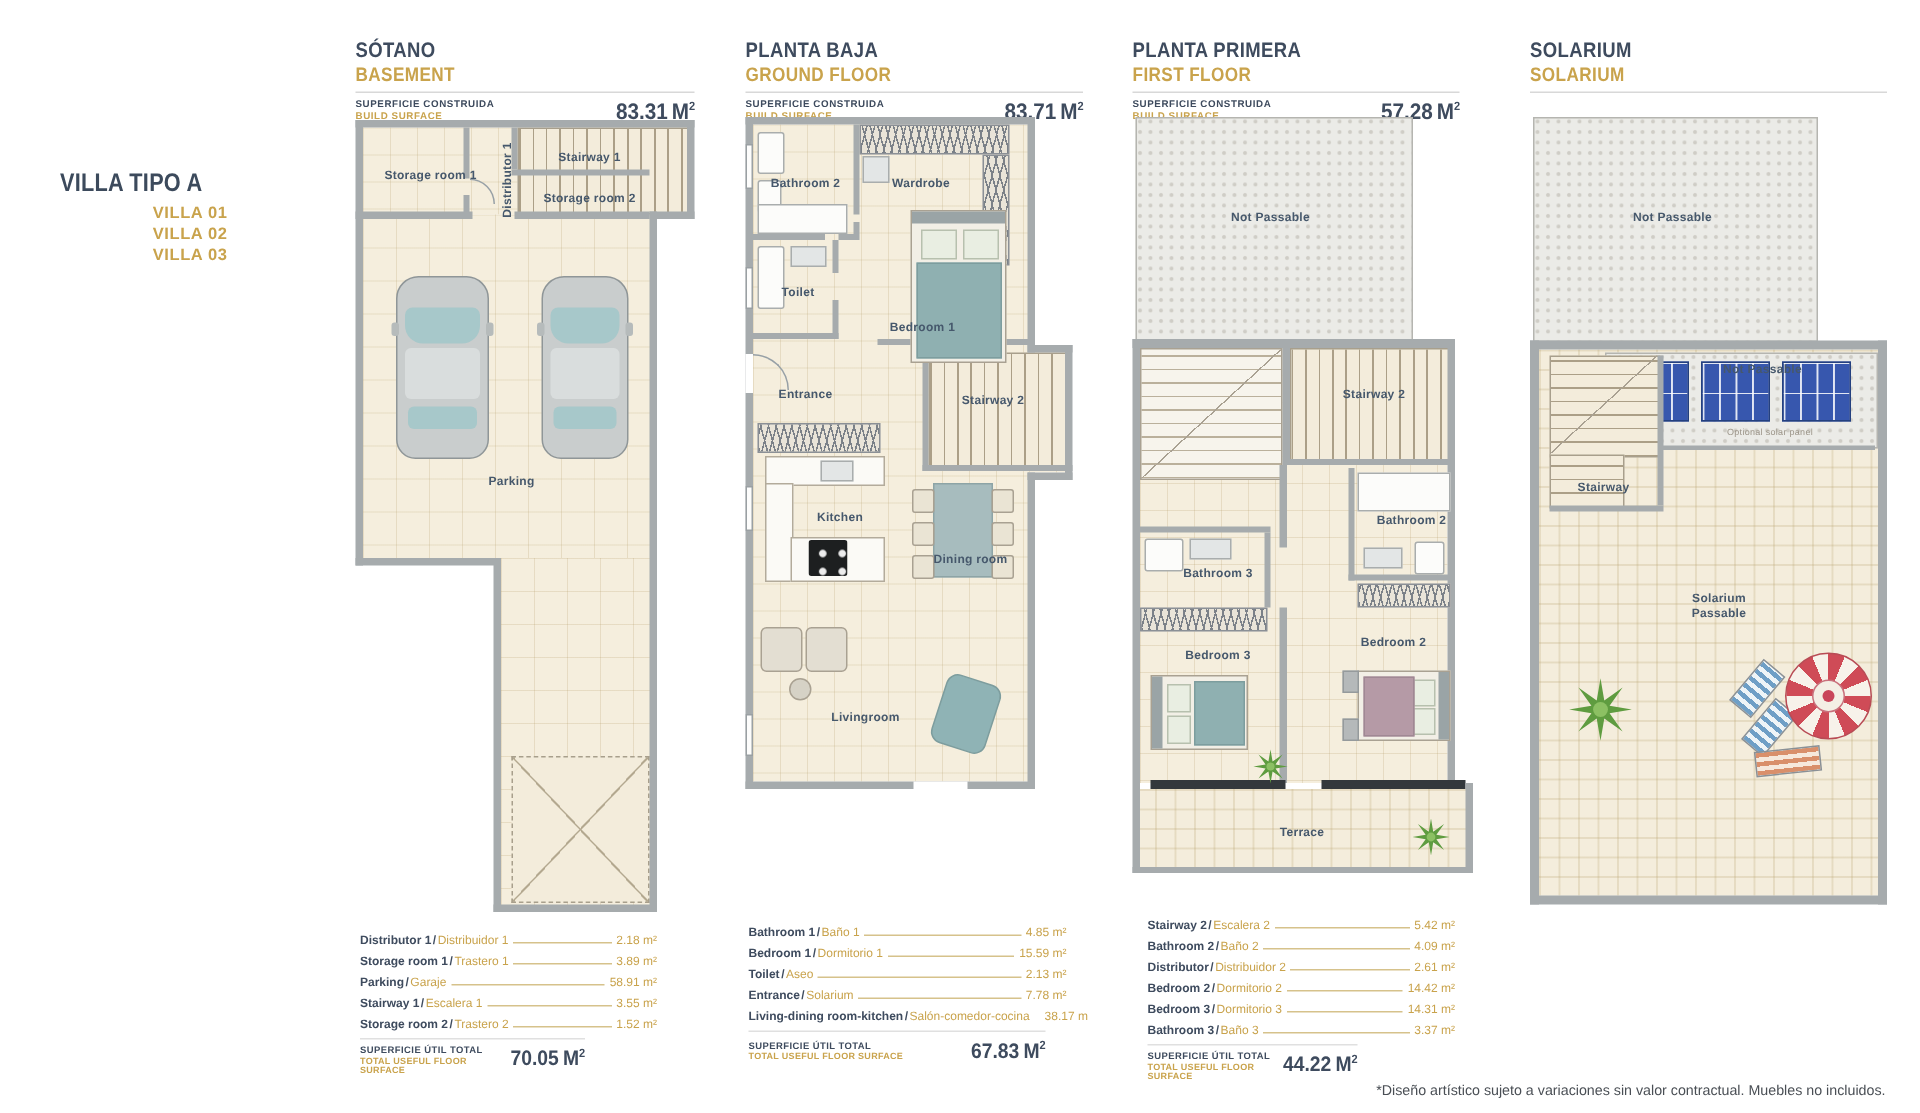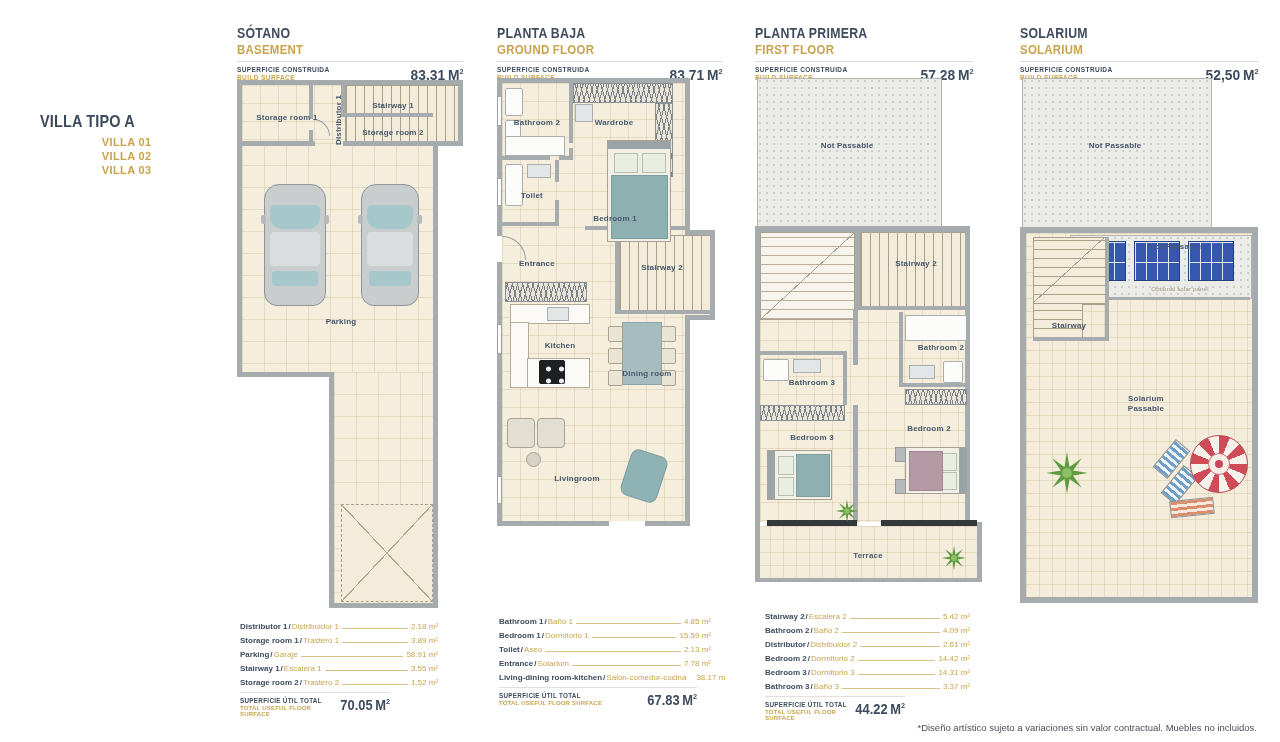--- a/index.html
+++ b/index.html
@@ -339,21 +339,21 @@
           <span class="lead"></span>
           <span class="lval">7.78 m²</span>
         </div>
       <div class="lrow noline">
           <span class="len">Living-dining room-kitchen</span>
           <span class="lsl">/</span>
           <span class="les">Salón-comedor-cocina</span>
           <span class="lead"></span>
           <span class="lval">38.17 m</span>
         </div>
-      <div class="ltotal" style="width:198px;">
+      <div class="ltotal" style="width:198px;align-items:flex-end;">
         <div>
           <div class="tes">SUPERFICIE ÚTIL TOTAL</div>
           <div class="ten">TOTAL USEFUL FLOOR SURFACE</div>
         </div>
         <div class="tval"><span>67.83</span><span class="mu">M</span><sup>2</sup></div>
       </div>
     </div>
   </div>
 
   <div class="plan" style="left:755px;top:25px;width:230px;height:700px;">
@@ -479,27 +479,20 @@
         <div class="tval"><span>44.22</span><span class="mu">M</span><sup>2</sup></div>
       </div>
     </div>
   </div>
 
   <div class="plan" style="left:1020px;top:25px;width:238px;height:700px;">
     <div>
       <div class="ph-title">SOLARIUM</div>
       <div class="ph-sub">SOLARIUM</div>
       <div class="ph-rule"></div>
-      <div class="ph-row">
-        <div>
-          <div class="ph-es">SUPERFICIE CONSTRUIDA</div>
-          <div class="ph-en">BUILD SURFACE</div>
-        </div>
-        <div class="ph-area"><span>52,50</span><span class="mu">M</span><sup>2</sup></div>
-      </div>
     </div>
     <div class="draw" style="left:0;top:50px;width:238px;height:528px;">
       <div class="pebble" style="left:2px;top:3px;width:188px;height:148px;"></div>
       <div class="room fine" style="left:6px;top:158px;width:226px;height:364px;"></div>
       <div class="pebble" style="left:50px;top:160px;width:180px;height:62px;"></div>
       <div class="panel" style="left:60px;top:166px;width:44px;height:38px;"></div>
       <div class="panel" style="left:114px;top:166px;width:44px;height:38px;"></div>
       <div class="panel" style="left:168px;top:166px;width:44px;height:38px;"></div>
       <div class="wall" style="left:50px;top:222px;width:180px;height:3px;"></div>
       <div class="sth" style="left:13px;top:162px;width:72px;height:66px;"></div>

